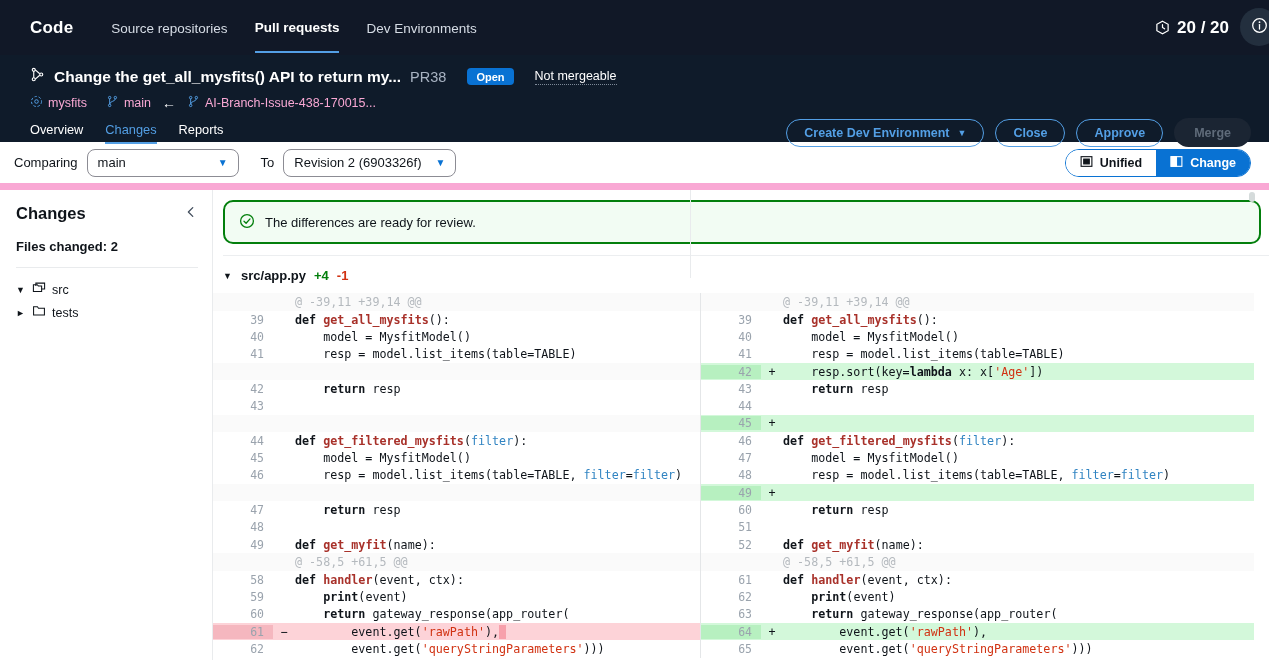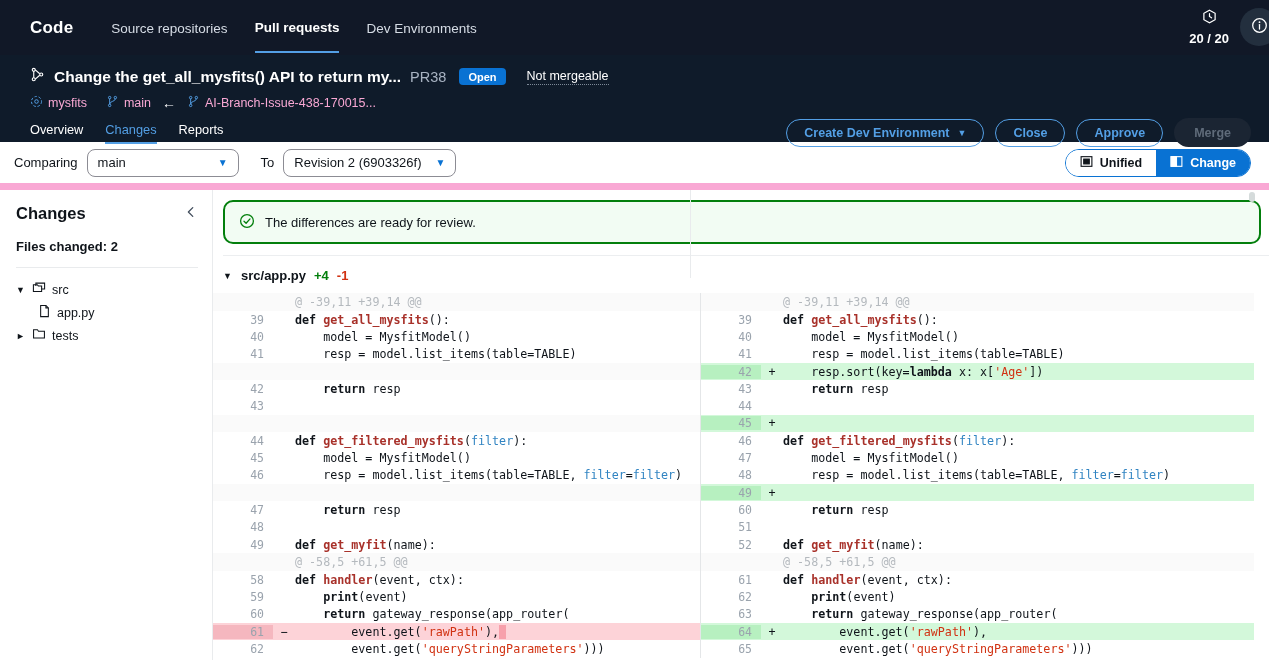--- a/index.html
+++ b/index.html
@@ -35,23 +35,22 @@
     white-space: nowrap;
   }
   .topnav .navitem.active {
     color: #ffffff;
     font-weight: bold;
     border-bottom: 2.5px solid #539fe5;
   }
   .topnav .spacer { flex: 1; }
   .topnav .counter {
     display: flex; align-items: center; gap: 7px;
-    color: #ffffff; font-size: 13px; font-weight: bold;
+    color: #ffffff; font-size: 17px; font-weight: bold;
     margin-right: 22px;
-    flex-direction: column;
   }
   .topnav .counter svg { display: block; }
   .info-btn {
     width: 38px; height: 38px; border-radius: 50%;
     background: #232f3e;
     display: flex; align-items: center; justify-content: center;
     position: absolute; right: -9px; top: 8px;
   }
 
   
@@ -64,21 +63,21 @@
   .prtitle-row { display: flex; align-items: center; gap: 9px; }
   .prtitle {
     color: #ffffff; font-size: 15.5px; font-weight: bold;
     white-space: nowrap;
   }
   .prid { color: #a8b3c2; font-size: 14.5px; font-weight: normal; }
   .badge-open {
     background: #0972d3; color: #fff;
     font-size: 11px; font-weight: bold;
     padding: 2.5px 9px; border-radius: 4px;
-    margin-left: 4px;
+    margin-left: 12px;
   }
   .not-mergeable {
     color: #ffffff; font-size: 12.5px; margin-left: 12px;
     border-bottom: 1px dotted #7d8998; padding-bottom: 1px;
   }
   .branch-row {
     display: flex; align-items: center; gap: 7px; margin-top: 9px;
   }
   .branch-link {
     color: #f9a8d4; font-size: 12.5px;
@@ -385,29 +384,20 @@
       <span class="tri">▼</span>
       <span>
         <svg width="14" height="14" viewBox="0 0 16 16" fill="none" stroke="#0f141a" stroke-width="1.2">
           <path d="M1.6 4.2 L6 4.2 L7.2 5.6 L11 5.6 L11 12 L1.6 12 Z"></path>
           <path d="M4.4 5.6 L4.4 2.4 L14.4 2.4 L14.4 9.2 L11 9.2"></path>
         </svg>
       </span>
       <span>src</span>
     </div>
 
-    <div class="tree-row indent">
-      <span>
-        <svg width="13" height="14" viewBox="0 0 14 16" fill="none" stroke="#0f141a" stroke-width="1.2">
-          <path d="M2.6 1.6 L8.6 1.6 L11.4 4.4 L11.4 14.4 L2.6 14.4 Z"></path>
-          <path d="M8.6 1.6 L8.6 4.4 L11.4 4.4"></path>
-        </svg>
-      </span>
-      <span>app.py</span>
-    </div>
 
     <div class="tree-row">
       <span class="tri">►</span>
       <span>
         <svg width="14" height="14" viewBox="0 0 16 16" fill="none" stroke="#0f141a" stroke-width="1.2">
           <path d="M1.8 3.2 L6.2 3.2 L7.4 4.8 L14.2 4.8 L14.2 12.6 L1.8 12.6 Z"></path>
         </svg>
       </span>
       <span>tests</span>
     </div>

